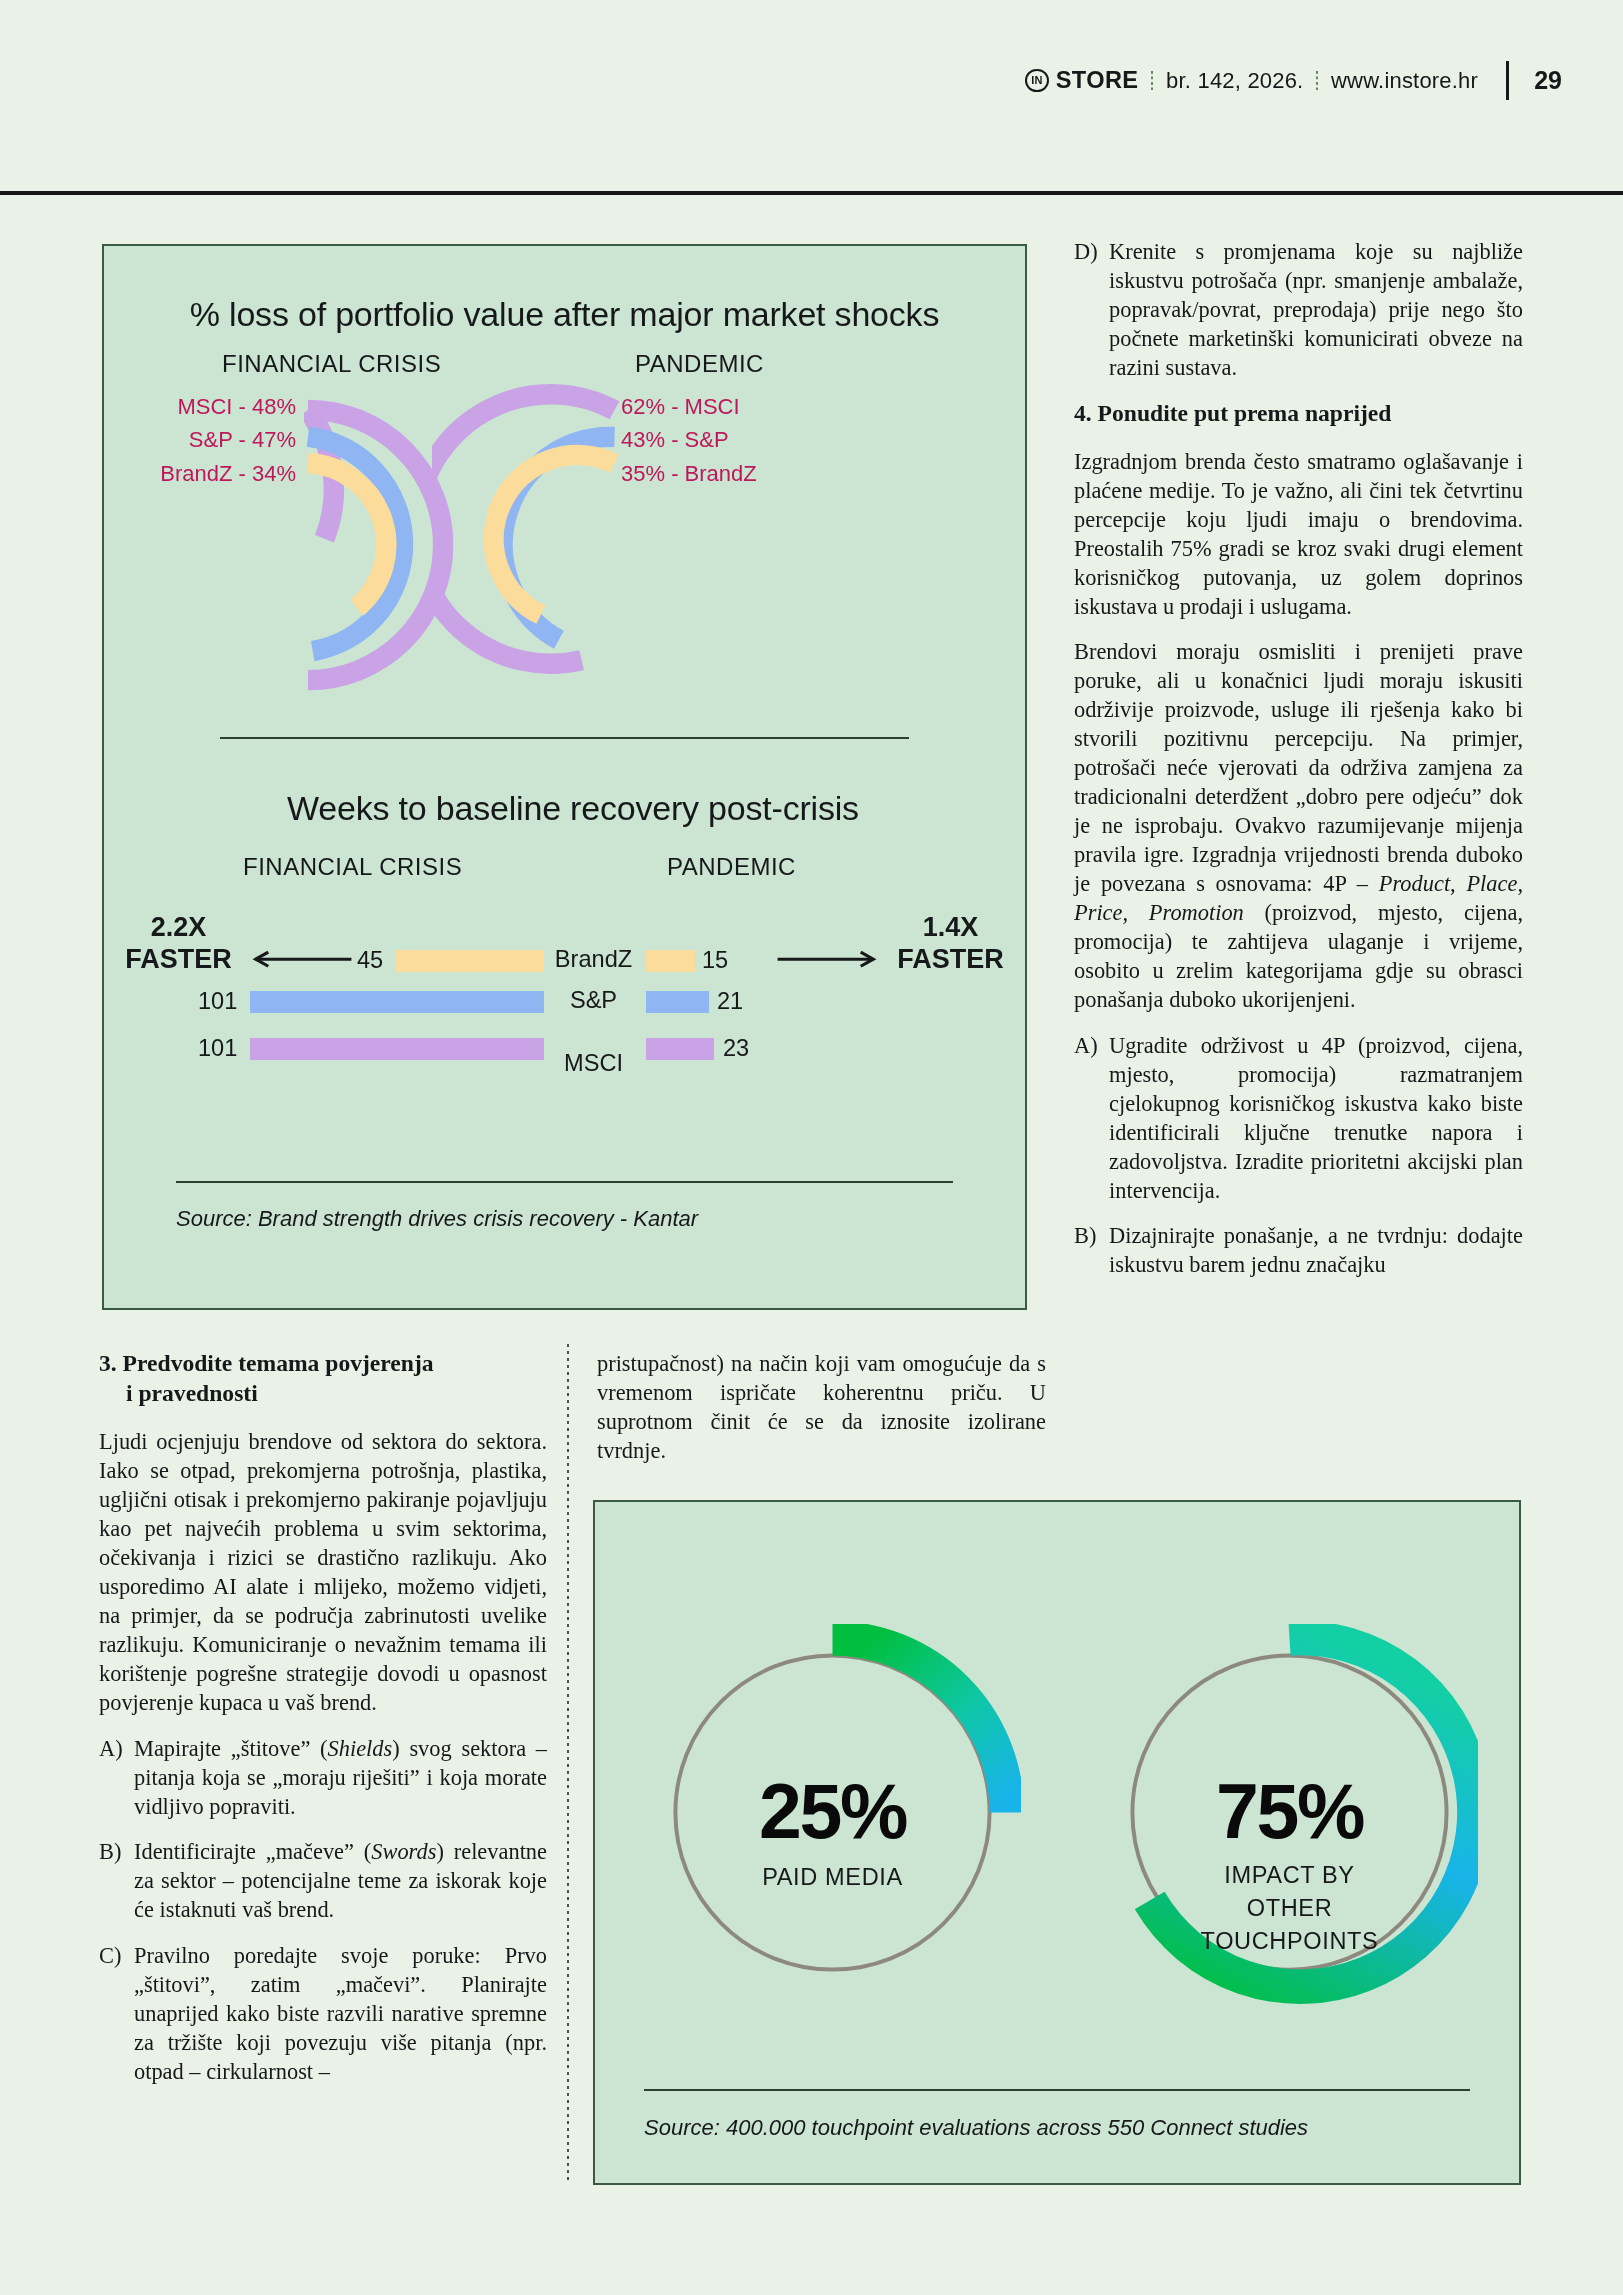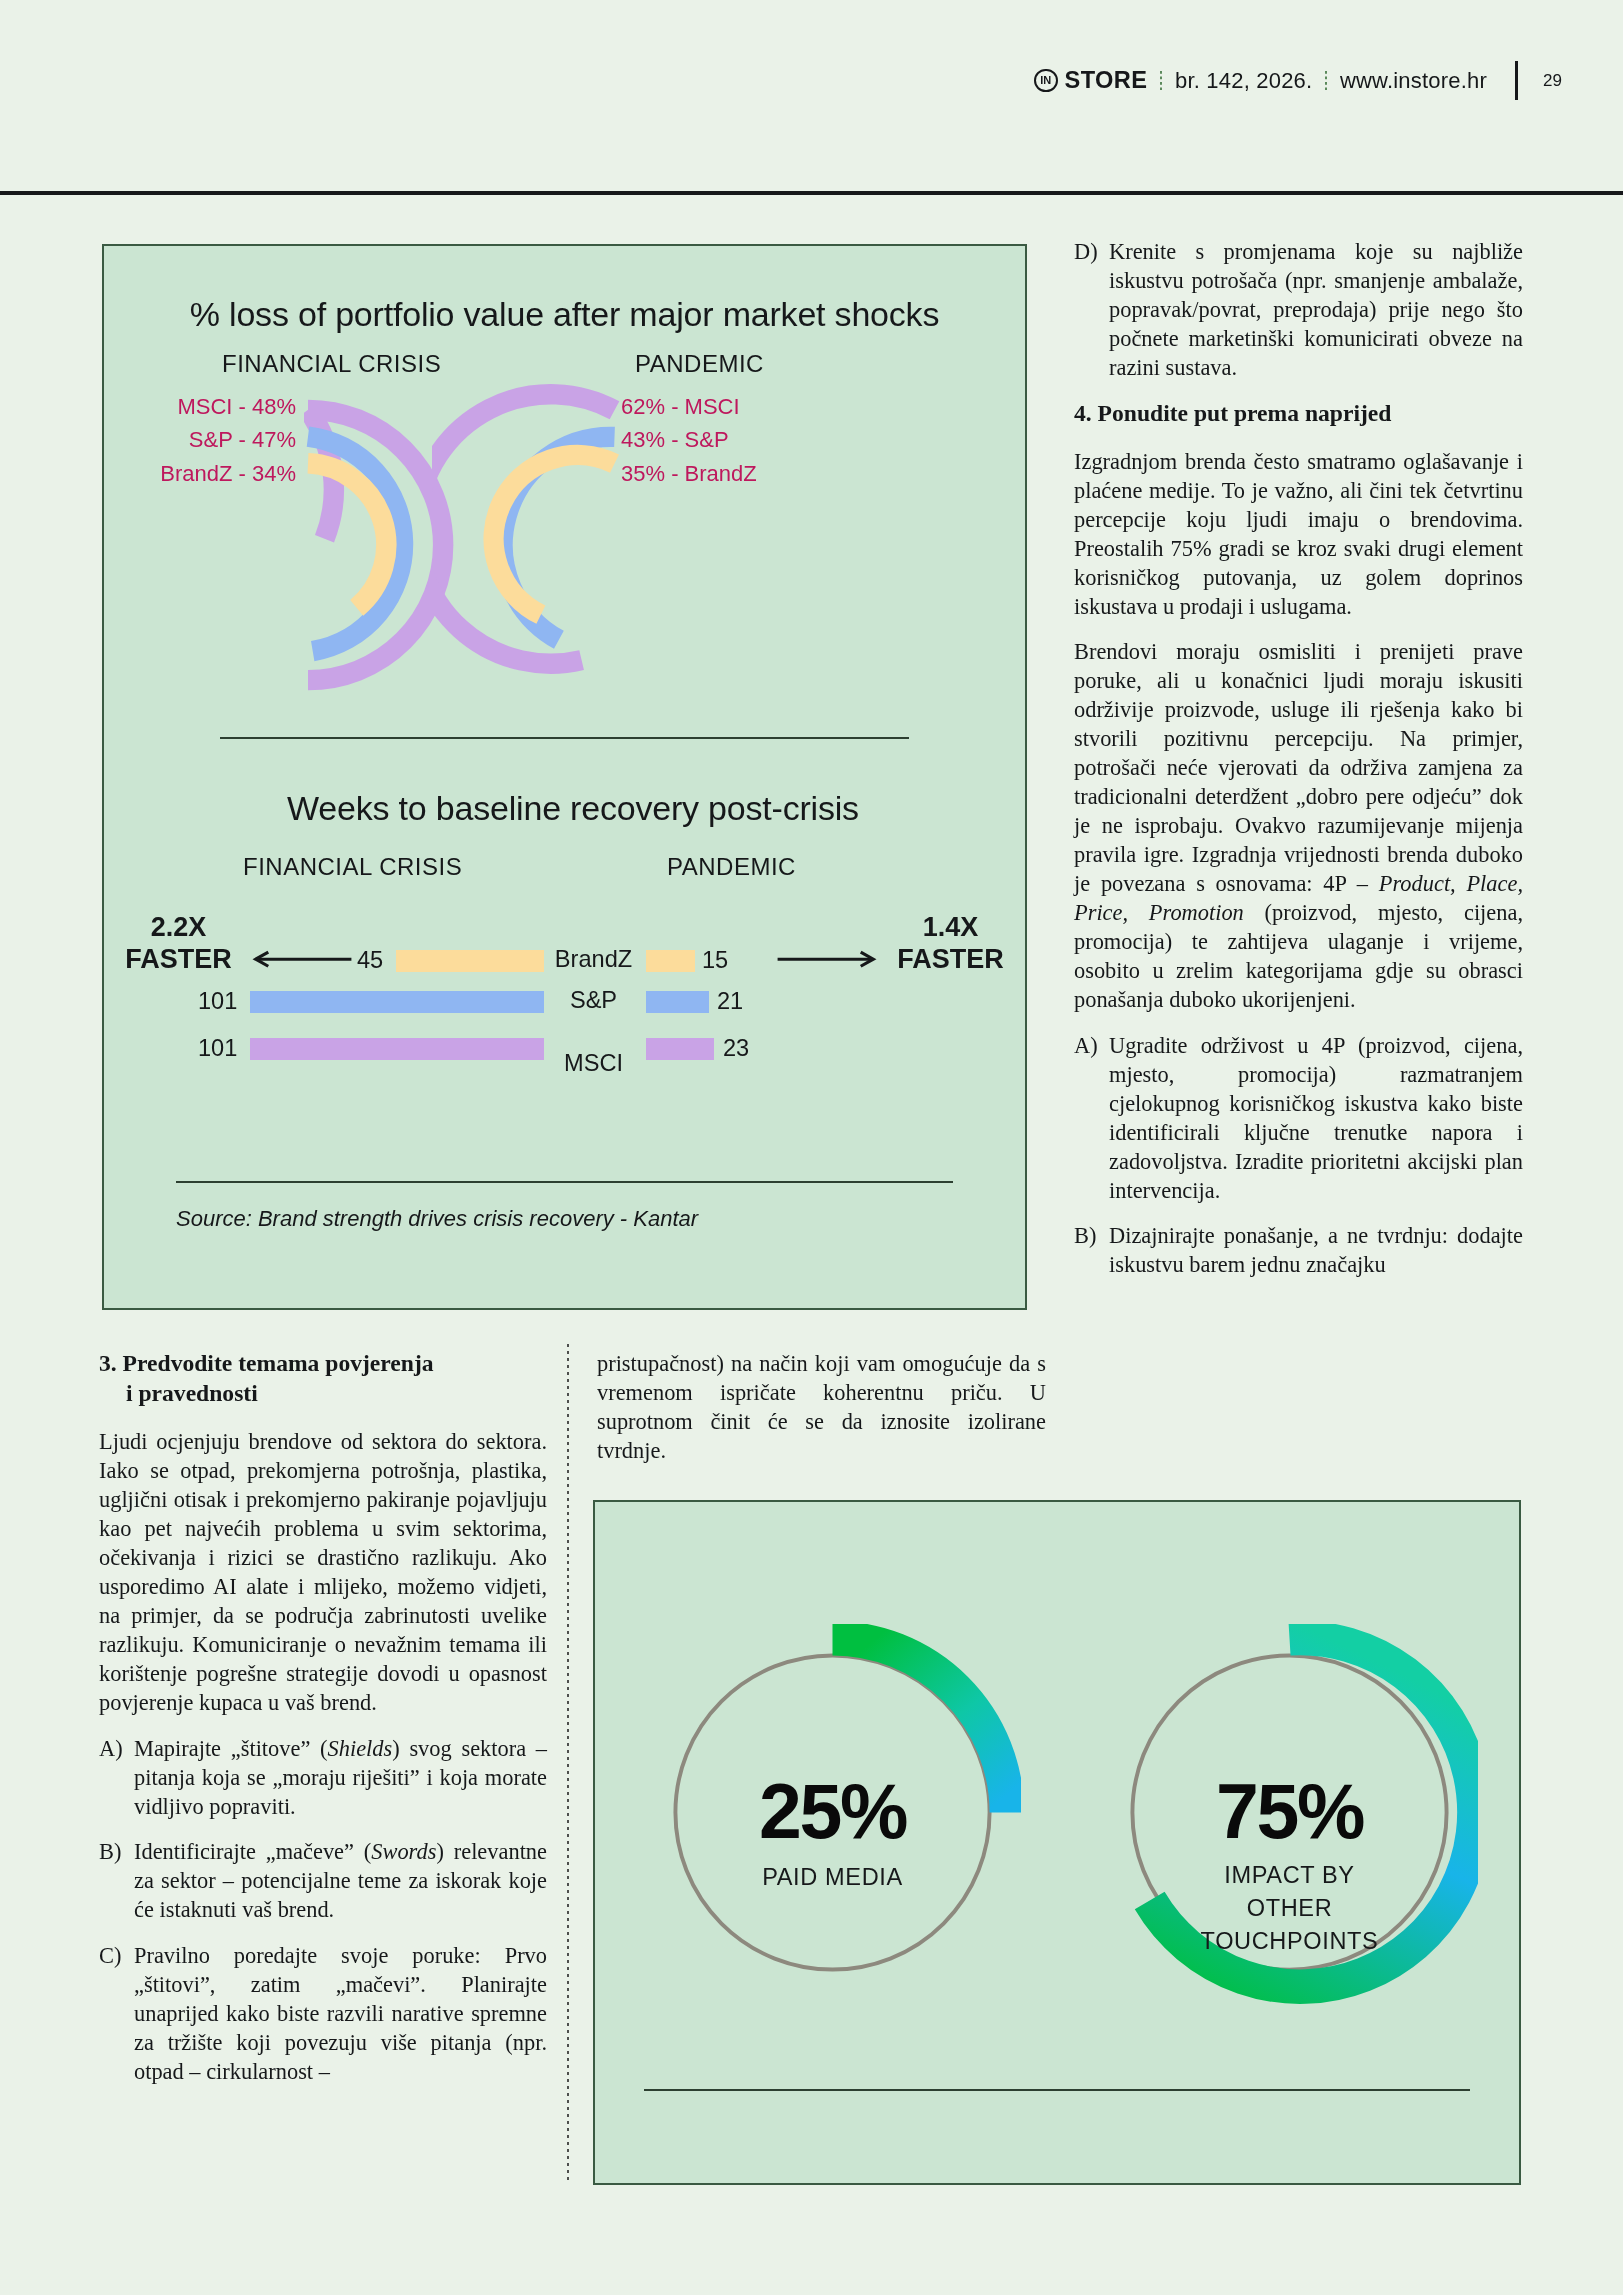--- a/index.html
+++ b/index.html
@@ -25,21 +25,21 @@
     width:19.6px;height:19.6px;border:2px solid #16181a;border-radius:50%;
     font-size:11px;font-weight:bold;line-height:1;letter-spacing:0;
   }
   .mh-sep{
     width:2.4px;height:19px;margin:0 12.6px;
     background-image:linear-gradient(#5c8a5c 55%,transparent 0);
     background-size:2.4px 5.5px;
   }
   .mh-text{font-size:22px;font-weight:400;letter-spacing:0.2px;}
   .mh-rule{width:3.1px;height:39px;background:#16181a;margin:0 25px 0 28px;}
-  .mh-page{font-family:"Liberation Sans",sans-serif;font-weight:normal;font-size:17px;}
+  .mh-page{font-family:"Liberation Sans",sans-serif;font-weight:bold;font-size:25px;}
 
   .top-rule{position:absolute;left:0;right:0;top:191px;height:3.9px;background:#16181a;}
 
   
   .panel{
     position:absolute;
     background:#cbe5d2;
     border:2.4px solid #3a5a42;
     box-sizing:border-box;
   }
@@ -242,20 +242,21 @@
       </defs>
       <circle cx="240" cy="240" r="200" fill="none" stroke="#8d897e" stroke-width="5"></circle>
       <path d="M 240 18 A 222 222 0 1 1 62 352" fill="none" stroke="url(#g75)" stroke-width="44"></path>
       <text class="donut-num" x="240" y="272" text-anchor="middle">75%</text>
       <text class="donut-cap" x="240" y="330" text-anchor="middle">IMPACT BY</text>
       <text class="donut-cap" x="240" y="372" text-anchor="middle">OTHER</text>
       <text class="donut-cap" x="240" y="414" text-anchor="middle">TOUCHPOINTS</text>
     </svg>
 
     <div class="hr-thin" style="position:absolute;left:49px;right:49px;top:587px;"></div>
+    <div class="src" style="position:absolute;left:49px;top:613px;">Source: 400.000 touchpoint evaluations across 550 Connect studies</div>
   </div>
 
   <div class="col" style="left:1074px;top:237px;width:449px;">
     <div class="li">
       <span class="mk">D)</span>
       <span class="tx">Krenite s promjenama koje su najbliže iskustvu potrošača (npr. smanjenje ambalaže, popravak/povrat, preprodaja) prije nego što počnete marketinški komunicirati obveze na razini sustava.</span>
     </div>
     <h3>4. Ponudite put prema naprijed</h3>
     <p>Izgradnjom brenda često smatramo oglašavanje i plaćene medije. To je važno, ali čini tek četvrtinu percepcije koju ljudi imaju o brendovima. Preostalih 75% gradi se kroz svaki drugi element korisničkog putovanja, uz golem doprinos iskustava u prodaji i uslugama.</p>
     <p><span>Brendovi moraju osmisliti i prenijeti prave poruke, ali u konačnici ljudi moraju iskusiti održivije proizvode, usluge ili rješenja kako bi stvorili pozitivnu percepciju. Na primjer, potrošači neće vjerovati da održiva zamjena za tradicionalni deterdžent „dobro pere odjeću” dok je ne isprobaju. Ovakvo razumijevanje mijenja pravila igre. Izgradnja vrijednosti brenda duboko je povezana s osnovama: 4P – </span><i>Product, Place, Price, Promotion</i><span> (proizvod, mjesto, cijena, promocija) te zahtijeva ulaganje i vrijeme, osobito u zrelim kategorijama gdje su obrasci ponašanja duboko ukorijenjeni.</span></p>

